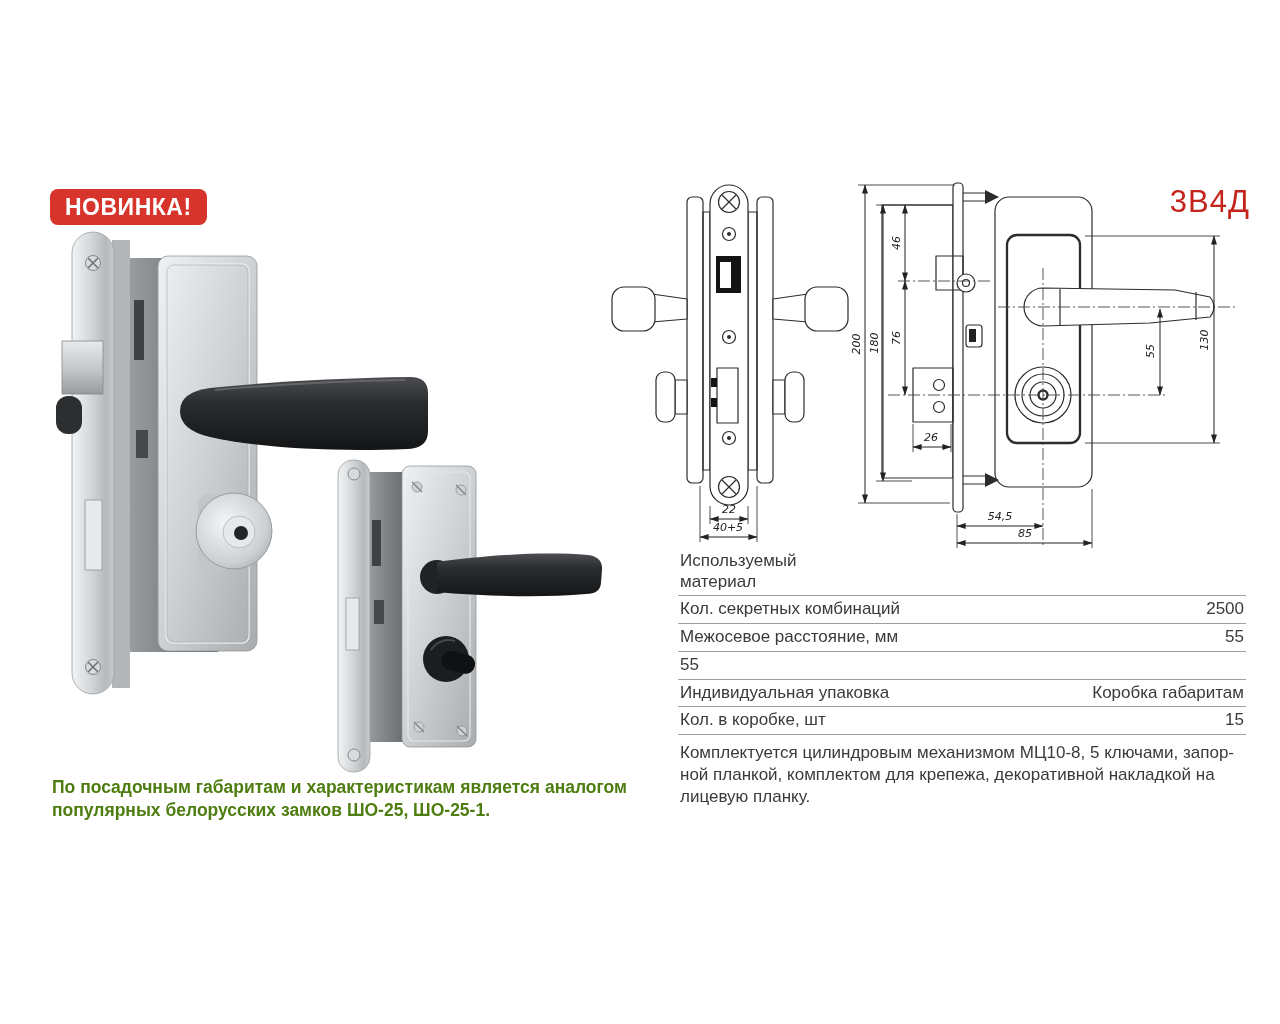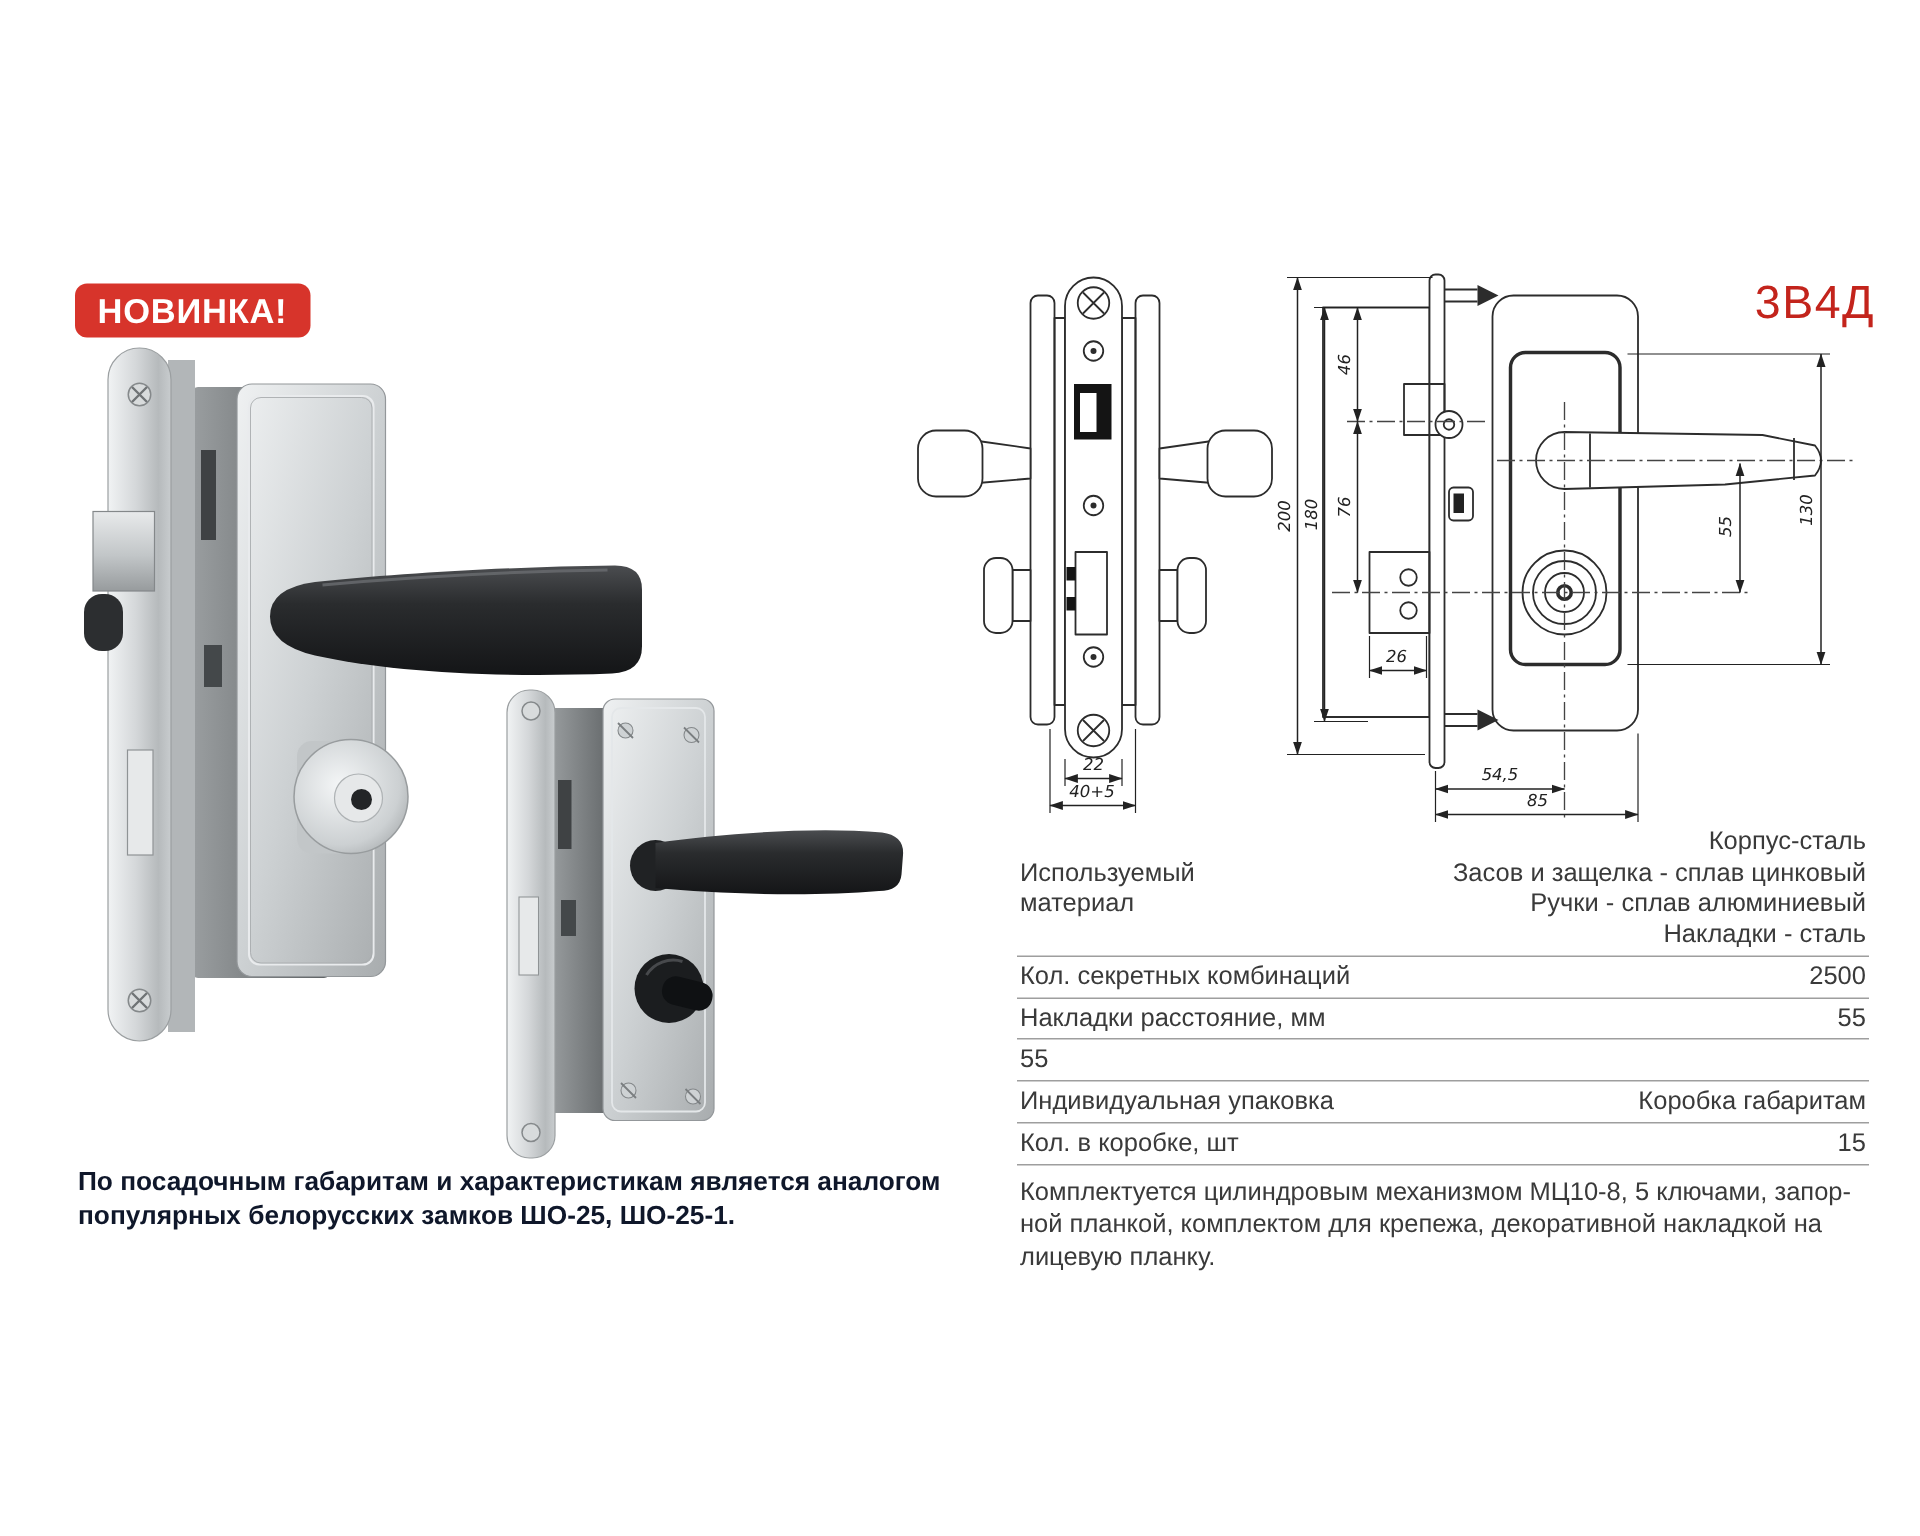--- a/index.html
+++ b/index.html
@@ -24,21 +24,21 @@
   .specs{left:678px;top:548px;width:568px;font-size:17px;line-height:1.22;}
   .spec-row{
     display:flex;justify-content:space-between;align-items:center;
     border-bottom:1px solid #9e9e9e;padding:3px 2px;
   }
   .spec-row .lbl{white-space:pre-line;text-align:left;}
   .spec-row .val{white-space:pre-line;text-align:right;}
   .kit-note{margin-top:7px;white-space:pre-line;line-height:1.28;padding-left:2px;}
   
   .descr{left:52px;top:776px;width:580px;font-size:17.5px;line-height:1.3;color:#2f2f2f;}
-  .descr .em{font-weight:bold;white-space:pre-line;margin:0 0 17px 0;color:#0f172a;}
+  .descr .em{font-weight:bold;white-space:pre-line;margin:0 0 17px 0;color:#4d7c0f;}
   .descr .bd{white-space:pre-line;margin:0;}
   
   svg text{font-family:"DejaVu Sans", sans-serif;}
   .ln{stroke:#2c2c2c;stroke-width:1.2;fill:none;stroke-linejoin:round;}
   .lnb{stroke:#2c2c2c;stroke-width:2.3;fill:none;}
   .fillw{fill:#ffffff;}
   .dim{stroke:#222;stroke-width:1;fill:none;}
   .ext{stroke:#222;stroke-width:.8;fill:none;}
   .cl{stroke:#444;stroke-width:.9;fill:none;stroke-dasharray:12 3 2 3;}
   .dimt{font-size:11px;font-style:italic;fill:#222;text-anchor:middle;}
@@ -262,31 +262,27 @@
     <text class="dimt" x="1000" y="520">54,5</text>
     <line class="dim" x1="957" y1="543" x2="1092" y2="543" marker-start="url(#arw)" marker-end="url(#arw)"></line>
     <text class="dimt" x="1025" y="537">85</text>
   </g>
 </svg>
 
 <div class="abs specs">
   <div class="spec-row">
     <span class="lbl">Используемый
 материал</span>
-    <span class="val">Корпус-сталь
-Засов и защелка - сплав цинковый
-Ручки - сплав алюминиевый
-Накладки - сталь</span>
   </div>
   <div class="spec-row">
     <span class="lbl">Кол. секретных комбинаций</span>
     <span class="val">2500</span>
   </div>
   <div class="spec-row">
-    <span class="lbl">Накладки расстояние, мм</span>
+    <span class="lbl">Межосевое расстояние, мм</span>
     <span class="val">55</span>
   </div>
   <div class="spec-row">
     <span class="val">55</span>
   </div>
   <div class="spec-row">
     <span class="lbl">Индивидуальная упаковка</span>
     <span class="val">Коробка габаритам</span>
   </div>
   <div class="spec-row">

